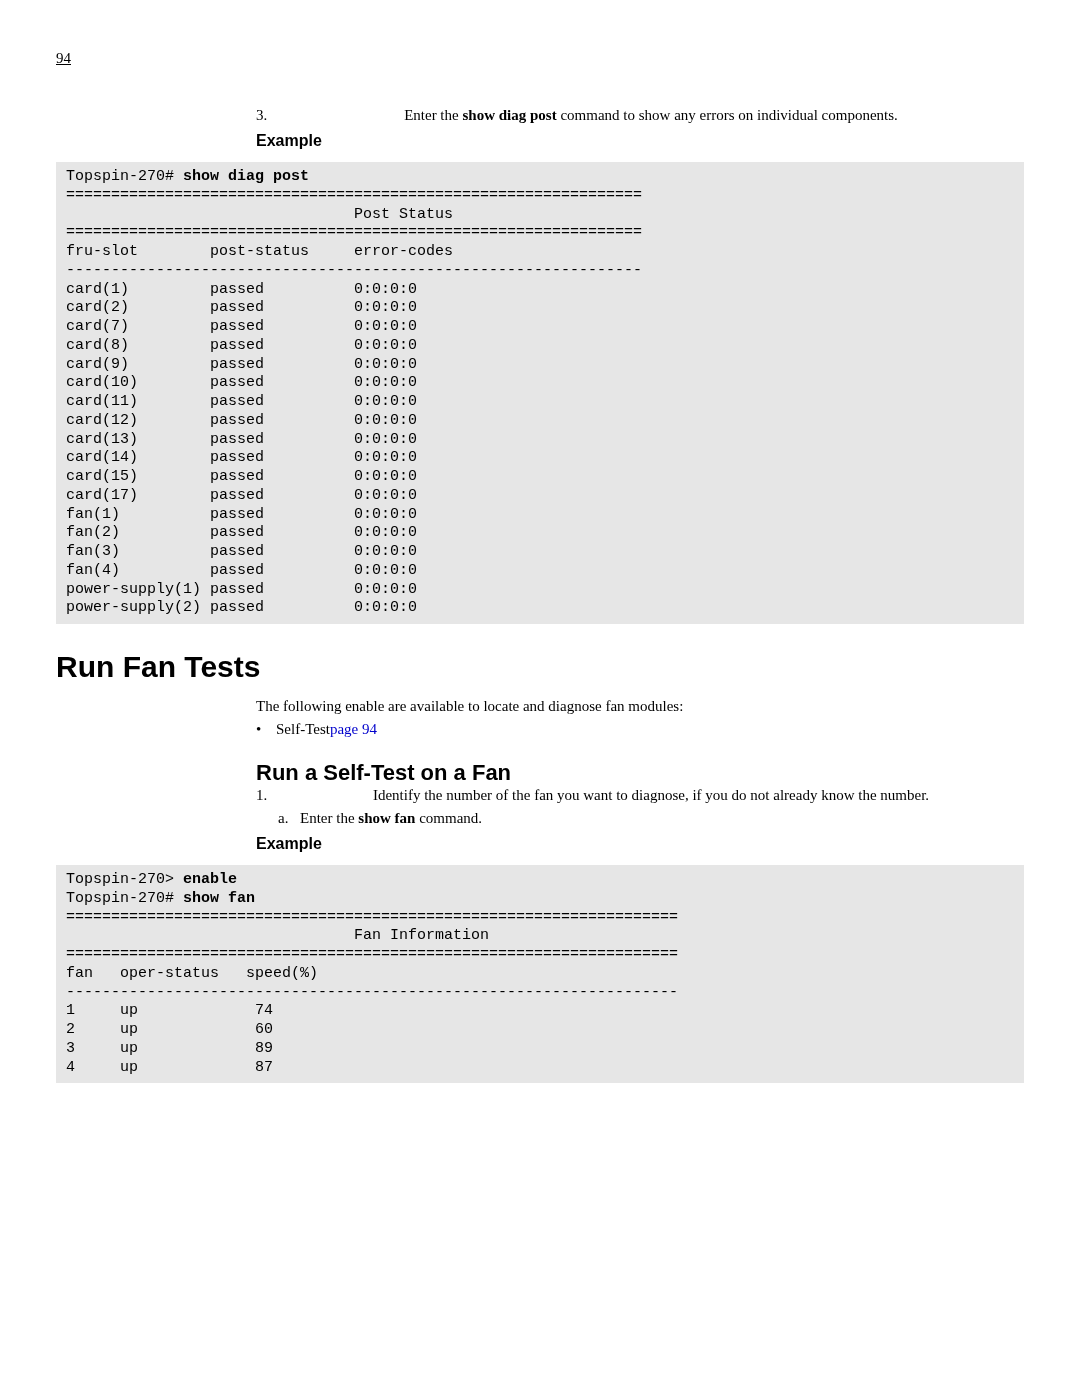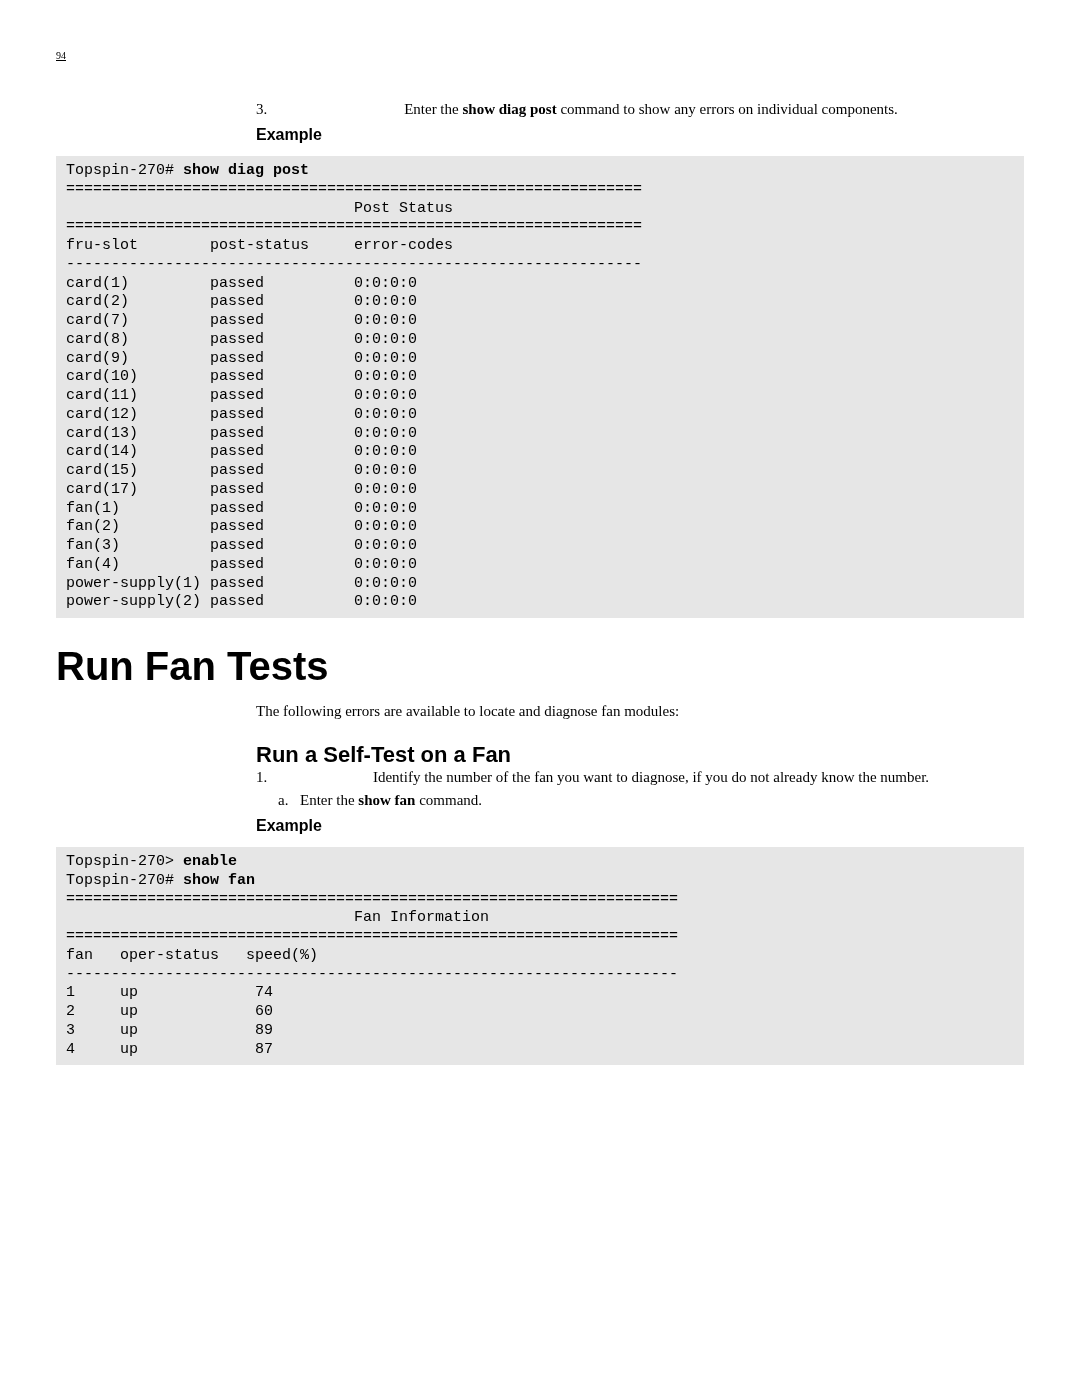--- a/index.html
+++ b/index.html
@@ -5,21 +5,21 @@
   body {
     font-family: "Times New Roman", Times, serif;
     font-size: 15px;
     margin: 0;
     padding: 50px 56px 50px 56px;
     color: #000;
     background: #fff;
     width: 968px;
   }
   .page-number {
-    font-size: 10px;
+    font-size: 15px;
     margin-bottom: 40px;
     text-decoration: underline;
   }
   .step-block {
     margin-left: 200px;
     margin-bottom: 6px;
     display: flex;
   }
   .step-num {
     width: 22px;
@@ -52,21 +52,21 @@
     background: #e6e6e6;
     padding: 6px 10px 6px 10px;
     white-space: pre;
     line-height: 1.25;
     margin: 12px 0 26px 0;
   }
   .code-block .bold { font-weight: bold; }
   h1.sec {
     font-family: Arial, Helvetica, sans-serif;
     font-weight: bold;
-    font-size: 40px;
+    font-size: 30px;
     margin: 20px 0 14px 0;
   }
   h2.subsec {
     font-family: Arial, Helvetica, sans-serif;
     font-weight: bold;
     font-size: 22px;
     margin: 22px 0 1px 200px;
   }
   .body-line {
     margin-left: 200px;
@@ -127,23 +127,27 @@
 <span>card(17)        passed          0:0:0:0</span>
 <span>fan(1)          passed          0:0:0:0</span>
 <span>fan(2)          passed          0:0:0:0</span>
 <span>fan(3)          passed          0:0:0:0</span>
 <span>fan(4)          passed          0:0:0:0</span>
 <span>power-supply(1) passed          0:0:0:0</span>
 <span>power-supply(2) passed          0:0:0:0</span></div>
 
 <h1 class="sec">Run Fan Tests</h1>
 
-<div class="body-line">The following errors are available to locate and diagnose fan modules:</div>
+<div class="body-line">The following enable are available to locate and diagnose fan modules:</div>
 
 <ul class="bullet-list">
+  <li>
+      <span>Self-Test </span>
+      <span class="link">page 94</span>
+    </li>
 </ul>
 
 <h2 class="subsec">Run a Self-Test on a Fan</h2>
 
 <div class="step-block">
   <div class="step-num">1.</div>
   <div class="step-text">Identify the number of the fan you want to diagnose, if you do not already know the number.</div>
 </div>
 
 <div class="sub-step">

